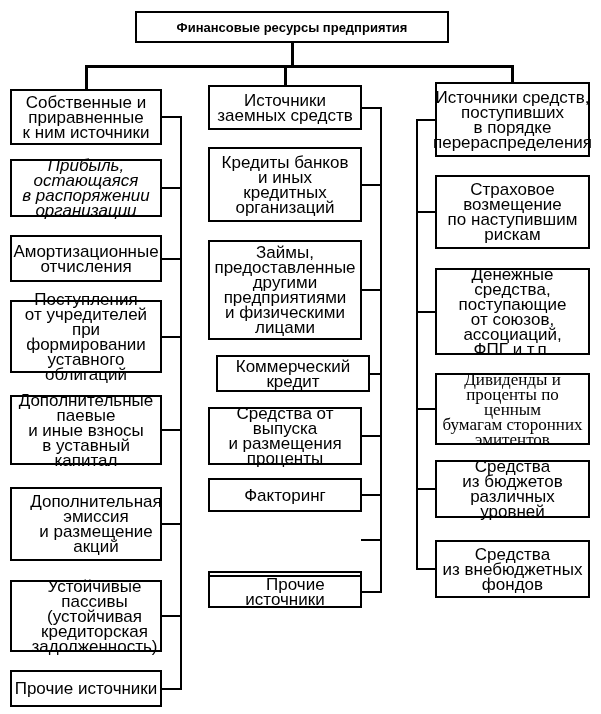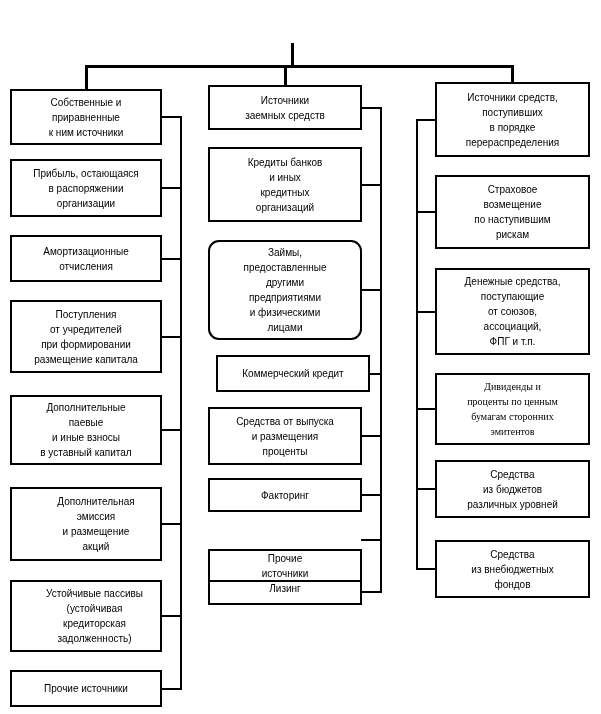--- a/index.html
+++ b/index.html
@@ -20,21 +20,21 @@
   }
   .box {
     position: absolute;
     box-sizing: border-box;
     background: #ffffff;
     border: 2px solid #000000;
     display: flex;
     align-items: center;
     justify-content: center;
     text-align: center;
-    font-size: 10px;
+    font-size: 17px;
     line-height: 15px;
     white-space: pre-line;
     z-index: 2;
     padding: 1px 2px;
   }
   .box.title {
     font-weight: bold;
     font-size: 13px;
   }
   .col { position: static; }
@@ -70,34 +70,37 @@
       <line x1="436" y1="119.5" x2="417" y2="119.5" stroke="#000000" stroke-width="2"></line>
       <line x1="436" y1="212" x2="417" y2="212" stroke="#000000" stroke-width="2"></line>
       <line x1="436" y1="311.5" x2="417" y2="311.5" stroke="#000000" stroke-width="2"></line>
       <line x1="436" y1="409" x2="417" y2="409" stroke="#000000" stroke-width="2"></line>
       <line x1="436" y1="489" x2="417" y2="489" stroke="#000000" stroke-width="2"></line>
       <line x1="436" y1="569" x2="417" y2="569" stroke="#000000" stroke-width="2"></line>
       <line x1="292" y1="43" x2="292" y2="66" stroke="#000000" stroke-width="3"></line>
       <line x1="84.5" y1="66" x2="514" y2="66" stroke="#000000" stroke-width="3"></line>
     </svg>
 
+  <div class="box title" id="title-box" style="left:135px; top:11px; width:314px; height:32px;">
+    <span>Финансовые ресурсы предприятия</span>
+  </div>
 
   <div class="col" id="col-left">
     <div class="box" style="left:10px; top:89px;  width:152px; height:56px;"><span>Собственные и
 приравненные
 к ним источники</span></div>
-    <div class="box" style="left:10px; top:159px; width:152px; height:58px;"><span>Прибыль, остающаяся
+    <div class="box" style="left:10px; top:159px; width:152px; height:58px;font-style:italic;"><span>Прибыль, остающаяся
 в распоряжении
 организации</span></div>
     <div class="box" style="left:10px; top:235px; width:152px; height:47px;"><span>Амортизационные
 отчисления</span></div>
     <div class="box" style="left:10px; top:300px; width:152px; height:73px;"><span>Поступления
 от учредителей
 при формировании
-размещение капитала</span></div>
+уставного облигаций</span></div>
     <div class="box" style="left:10px; top:395px; width:152px; height:70px;"><span>Дополнительные
 паевые
 и иные взносы
 в уставный капитал</span></div>
     <div class="box" style="left:10px; top:487px; width:152px; height:74px;padding-left:22px;"><span>Дополнительная
 эмиссия
 и размещение
 акций</span></div>
     <div class="box" style="left:10px; top:580px; width:152px; height:72px;padding-left:19px;"><span>Устойчивые пассивы
 (устойчивая
@@ -106,33 +109,33 @@
     <div class="box" style="left:10px; top:670px; width:152px; height:37px;"><span>Прочие источники</span></div>
   </div>
 
   <div class="col" id="col-middle">
     <div class="box" style="left:208px; top:85px;  width:154px; height:45px;"><span>Источники
 заемных средств</span></div>
     <div class="box" style="left:208px; top:147px; width:154px; height:75px;"><span>Кредиты банков
 и иных
 кредитных
 организаций</span></div>
-    <div class="box" style="left:208px; top:240px; width:154px; height:100px;border-radius:11px;"><span>Займы,
+    <div class="box" style="left:208px; top:240px; width:154px; height:100px;"><span>Займы,
 предоставленные
 другими
 предприятиями
 и физическими
 лицами</span></div>
     <div class="box" style="left:216px; top:355px; width:154px; height:37px;"><span>Коммерческий кредит</span></div>
     <div class="box" style="left:208px; top:407px; width:154px; height:58px;"><span>Средства от выпуска
 и размещения
 проценты</span></div>
     <div class="box" style="left:208px; top:478px; width:154px; height:34px;text-align:right;"><span>Факторинг</span></div>
     <div class="box" style="left:208px; top:523px; width:154px; height:34px;margin-top:48px;"><span>Лизинг</span></div>
-    <div class="box" style="left:208px; top:549px; width:154px; height:33px;"><span>Прочие
+    <div class="box" style="left:208px; top:575px; width:154px; height:33px;text-align:right;"><span>Прочие
 источники</span></div>
   </div>
 
   <div class="col" id="col-right">
     <div class="box" style="left:435px; top:82px;  width:155px; height:75px;"><span>Источники средств,
 поступивших
 в порядке
 перераспределения</span></div>
     <div class="box" style="left:435px; top:175px; width:155px; height:74px;"><span>Страховое
 возмещение

